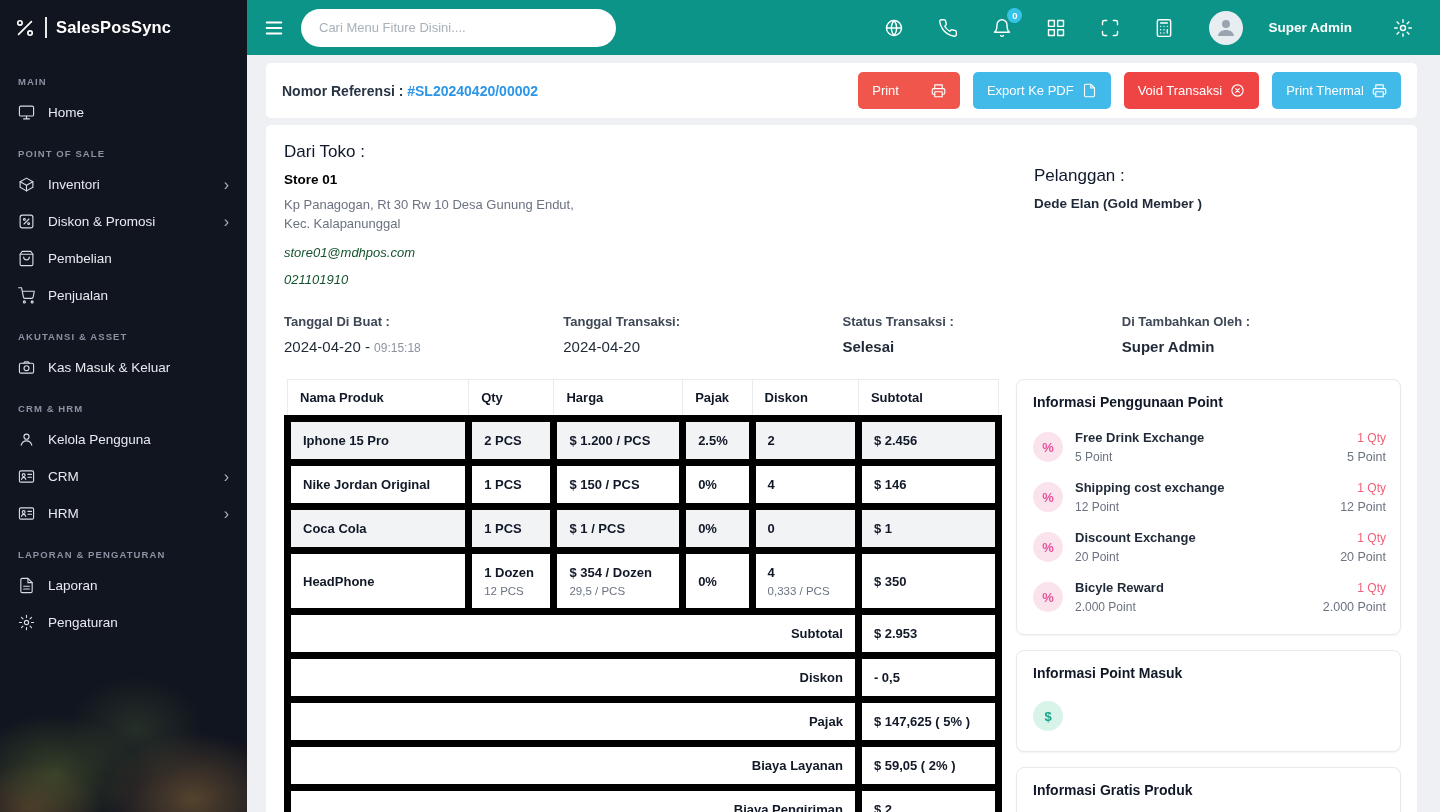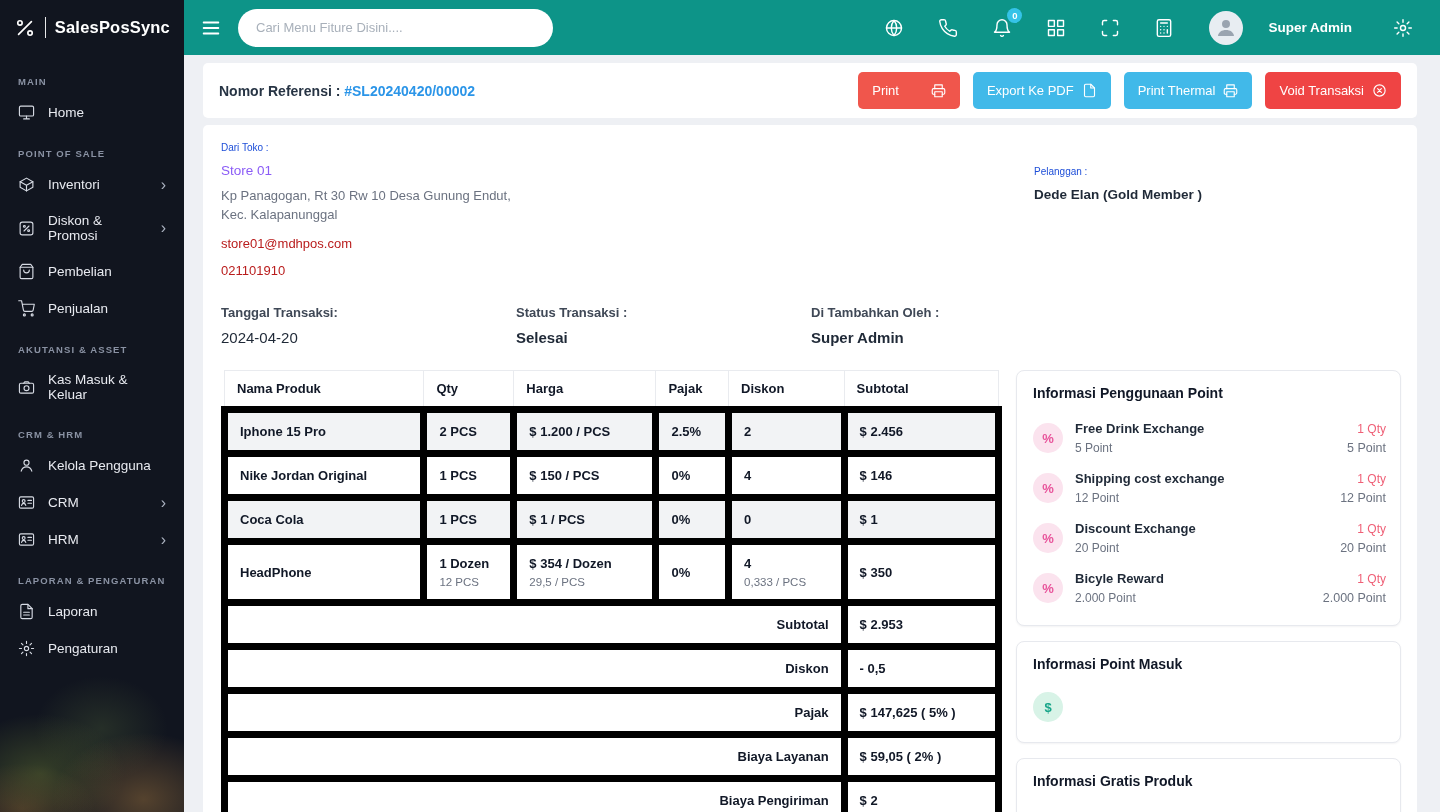--- a/index.html
+++ b/index.html
@@ -1,21 +1,21 @@
 <!DOCTYPE html>
 <html><head>
 <meta charset="utf-8">
 <style>
   * { box-sizing: border-box; margin: 0; padding: 0; }
   html,body { width:1440px; height:812px; overflow:hidden; }
   body { font-family:"Liberation Sans", sans-serif; background:#eef0f4; }
   .app { display:flex; height:100%; }
 
   
-  .sidebar { width:184px; flex-shrink:0; background:#11151f; position:relative; overflow:hidden; }
+  .sidebar { width:247px; flex-shrink:0; background:#11151f; position:relative; overflow:hidden; }
   .sidebar::after { content:""; position:absolute; left:0; right:0; bottom:0; height:320px; pointer-events:none;
     background:
       radial-gradient(130px 95px at 78% 96%, rgba(195,140,70,.38), transparent 70%),
       radial-gradient(120px 85px at 22% 88%, rgba(115,135,55,.38), transparent 70%),
       radial-gradient(95px 75px at 55% 74%, rgba(85,105,60,.30), transparent 70%),
       radial-gradient(105px 65px at 12% 99%, rgba(205,125,60,.28), transparent 70%);
   }
   .logo-row { height:55px; display:flex; align-items:center; gap:9px; padding:0 14px; }
   .logo-icon svg { width:22px; height:22px; display:block; stroke:#fff; fill:none; stroke-width:1.8; stroke-linecap:round; }
   .logo-bar { width:2px; height:21px; background:rgba(255,255,255,.9); }
@@ -50,24 +50,24 @@
   .btn-row { display:flex; gap:13px; }
   .btn { height:37px; padding:0 14px; border:none; border-radius:5px; color:#fff; font-size:13px; font-weight:500; display:flex; align-items:center; gap:8px; cursor:pointer; font-family:inherit; }
   .btn svg { width:15px; height:15px; stroke:#fff; fill:none; stroke-width:1.8; stroke-linecap:round; stroke-linejoin:round; }
   .btn-red { background:#f0564c;gap:32px; }
   .btn-blue { background:#41b9e9; }
   .btn-danger { background:#ef4444; }
 
   .content-card { background:#fff; border-radius:5px 5px 0 0; margin-top:7px; padding:17px 16px 0 18px; flex:1; overflow:hidden; }
 
   .row-top { display:grid; grid-template-columns:1fr 383px; }
-  .lbl { font-size:10px; color:#1d4ed8; }
-  .store-name { font-size:13.5px; font-weight:400; color:#8b5cf6; margin-top:10px; }
+  .lbl { font-size:17px; color:#0f172a; }
+  .store-name { font-size:13.5px; font-weight:700; color:#000000; margin-top:10px; }
   .store-addr { font-size:13px; color:#6b7280; margin-top:9px; max-width:310px; line-height:18.5px; }
-  .store-line { font-size:13px; color:#b91c1c; margin-top:12px; }
+  .store-line { font-size:13px; color:#14532d; margin-top:12px;font-style:italic; }
   .cust-col { padding-left:16px;margin-top:24px; }
   .cust-name { font-size:13.5px; font-weight:700; color:#1f2937; margin-top:10px; }
 
   .row-dates { display:grid; grid-template-columns:repeat(4,1fr); margin-top:27px; }
   .d-label { font-size:13px; font-weight:700; color:#3f4856; }
   .d-value { font-size:15px; color:#1f2937; margin-top:9px; }
   .d-bold { font-weight:700; }
   .time { font-size:12px; color:#8b93a1; font-weight:400; }
 
   .row-body { display:grid; grid-template-columns:1fr 385px; gap:14px; margin-top:24px; align-items:start; }
@@ -325,33 +325,33 @@
                 <rect x="6" y="14" width="12" height="8"></rect>
               </svg>
           </button>
           <button class="btn btn-blue">
             <span>Export Ke PDF</span>
             <svg viewBox="0 0 24 24">
                 <path d="M14 2H6a2 2 0 0 0-2 2v16a2 2 0 0 0 2 2h12a2 2 0 0 0 2-2V8z"></path>
                 <path d="M14 2v6h6"></path>
               </svg>
           </button>
+          <button class="btn btn-danger">
+            <span>Void Transaksi</span>
+            <svg viewBox="0 0 24 24">
+                <circle cx="12" cy="12" r="9"></circle>
+                <path d="m15 9-6 6M9 9l6 6"></path>
+              </svg>
+          </button>
           <button class="btn btn-blue">
             <span>Print Thermal</span>
             <svg viewBox="0 0 24 24">
                 <path d="M6 9V3h12v6"></path>
                 <path d="M6 18H4a2 2 0 0 1-2-2v-5a2 2 0 0 1 2-2h16a2 2 0 0 1 2 2v5a2 2 0 0 1-2 2h-2"></path>
                 <rect x="6" y="14" width="12" height="8"></rect>
-              </svg>
-          </button>
-          <button class="btn btn-danger">
-            <span>Void Transaksi</span>
-            <svg viewBox="0 0 24 24">
-                <circle cx="12" cy="12" r="9"></circle>
-                <path d="m15 9-6 6M9 9l6 6"></path>
               </svg>
           </button>
         </div>
       </div>
 
       <div class="content-card">
 
         <div class="row-top">
           <div>
             <div class="lbl">Dari Toko :</div>
@@ -360,20 +360,27 @@
             <div class="store-line">store01@mdhpos.com</div>
             <div class="store-line">021101910</div>
           </div>
           <div class="cust-col">
             <div class="lbl">Pelanggan :</div>
             <div class="cust-name">Dede Elan (Gold Member )</div>
           </div>
         </div>
 
         <div class="row-dates">
+          <div>
+            <div class="d-label">Tanggal Di Buat :</div>
+            <div class="d-value">
+              <span>2024-04-20 -</span>
+              <span class="time">09:15:18</span>
+            </div>
+          </div>
           <div>
             <div class="d-label">Tanggal Transaksi:</div>
             <div class="d-value">2024-04-20</div>
           </div>
           <div>
             <div class="d-label">Status Transaksi :</div>
             <div class="d-value d-bold">Selesai</div>
           </div>
           <div>
             <div class="d-label">Di Tambahkan Oleh :</div>

